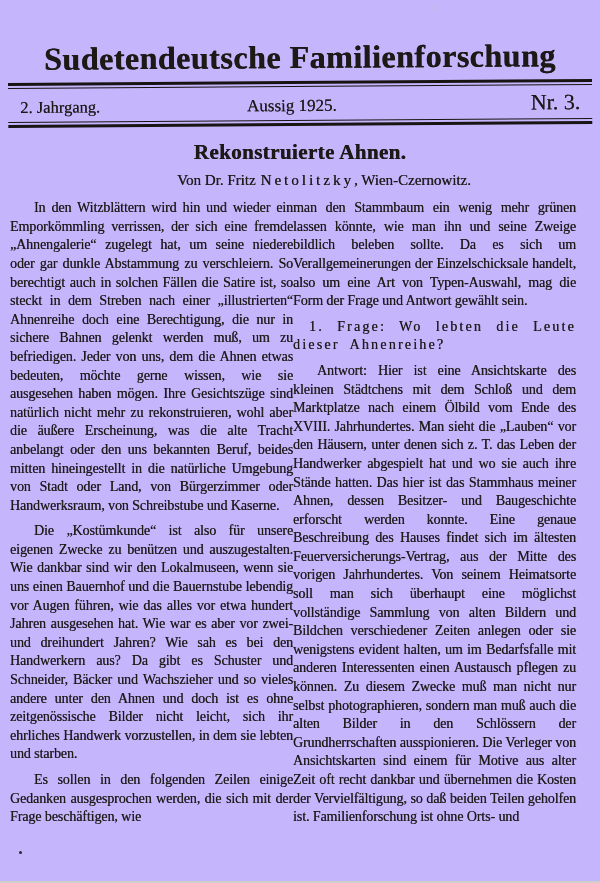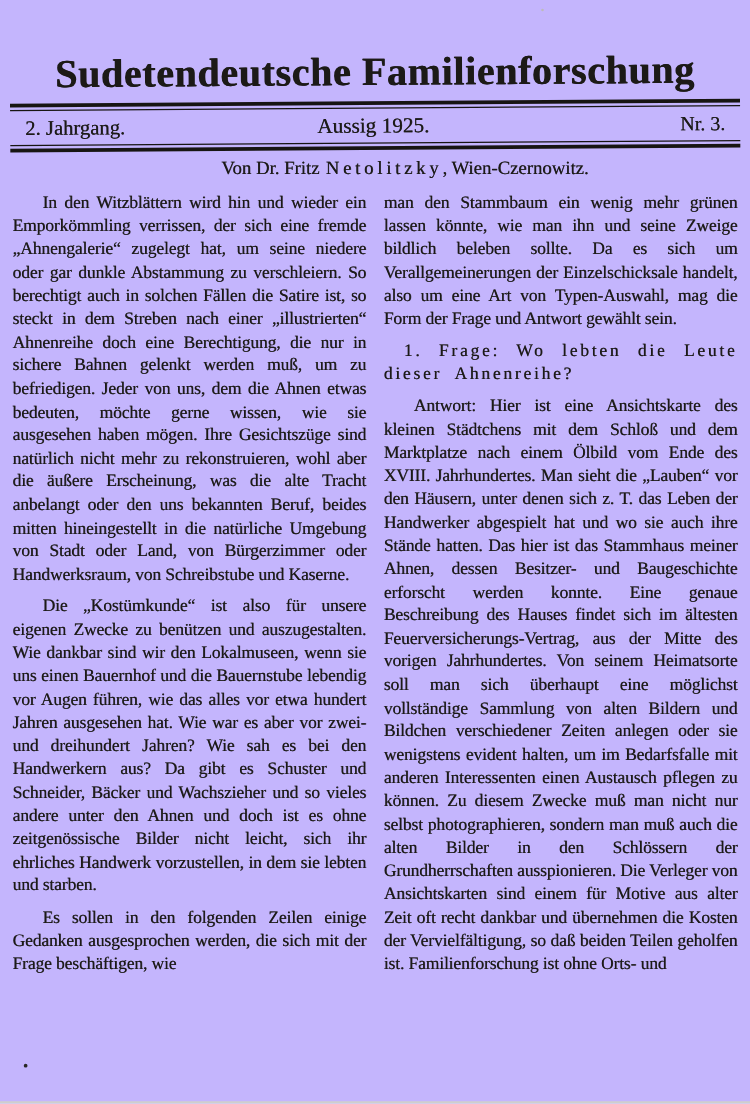--- a/index.html
+++ b/index.html
@@ -39,21 +39,21 @@
   .issue-row {
     display: flex;
     justify-content: space-between;
     align-items: baseline;
     padding: 4px 12px 3px 12px;
     font-size: 16.5px;
     text-shadow: 0.3px 0 0 rgba(28,26,23,0.8);
   }
   .issue-volume { }
   .issue-place  { font-size: 17px; }
-  .issue-number { font-size: 16px; margin-left: 47px; }
+  .issue-number { font-size: 22px; margin-left: 47px; }
   
   .article-title {
     margin: 14px 0 0 0;
     text-align: center;
     font-size: 21px;
     font-weight: bold;
     letter-spacing: 0.4px;
     text-shadow: 0.4px 0 0 #1c1a17;
   }
   .byline {
@@ -63,21 +63,20 @@
     text-shadow: 0.3px 0 0 rgba(28,26,23,0.8);
     padding-left: 48px;
   }
   .byline .author-spaced {
     letter-spacing: 3px;
     margin-left: 5px;
   }
   
   .columns {
     display: flex;
-    gap: 14px;
     padding: 0 10px;
     margin-top: 10px;
     height: 676px;
     overflow: hidden;
   }
   .column {
     width: 283px;
     font-size: 14px;
     line-height: 18.6px;
     text-align: justify;
@@ -122,20 +121,21 @@
     <div class="issue-row">
       <span class="issue-volume">2. Jahrgang.</span>
       <span class="issue-place">Aussig 1925.</span>
       <span class="issue-number">Nr. 3.</span>
     </div>
 
     <div class="rule-thin-b"></div>
     <div class="rule-thick-b"></div>
   </div>
 
+  <h2 class="article-title">Rekonstruierte Ahnen.</h2>
 
   <div class="byline">
     <span>Von Dr. Fritz</span><span class="author-spaced">Netolitzky</span><span>, Wien-Czernowitz.</span>
   </div>
 
   <div class="columns">
 
     <div class="column">
       <p class="para-indent">In den Witzblättern wird hin und wieder ein Emporkömmling verrissen, der sich eine fremde „Ahnengalerie“ zugelegt hat, um seine niedere oder gar dunkle Abstammung zu verschleiern. So berechtigt auch in solchen Fällen die Satire ist, so steckt in dem Streben nach einer „illustrierten“ Ahnenreihe doch eine Berechtigung, die nur in sichere Bahnen gelenkt werden muß, um zu befriedigen. Jeder von uns, dem die Ahnen etwas bedeuten, möchte gerne wissen, wie sie ausgesehen haben mögen. Ihre Gesichtszüge sind natürlich nicht mehr zu rekonstruieren, wohl aber die äußere Erscheinung, was die alte Tracht anbelangt oder den uns bekannten Beruf, beides mitten hineingestellt in die natürliche Umgebung von Stadt oder Land, von Bürgerzimmer oder Handwerksraum, von Schreibstube und Kaserne.</p>
       <p class="para-indent">Die „Kostümkunde“ ist also für unsere eigenen Zwecke zu benützen und auszugestalten. Wie dankbar sind wir den Lokalmuseen, wenn sie uns einen Bauernhof und die Bauernstube lebendig vor Augen führen, wie das alles vor etwa hundert Jahren ausgesehen hat. Wie war es aber vor zwei- und dreihundert Jahren? Wie sah es bei den Handwerkern aus? Da gibt es Schuster und Schneider, Bäcker und Wachszieher und so vieles andere unter den Ahnen und doch ist es ohne zeitgenössische Bilder nicht leicht, sich ihr ehrliches Handwerk vorzustellen, in dem sie lebten und starben.</p>

